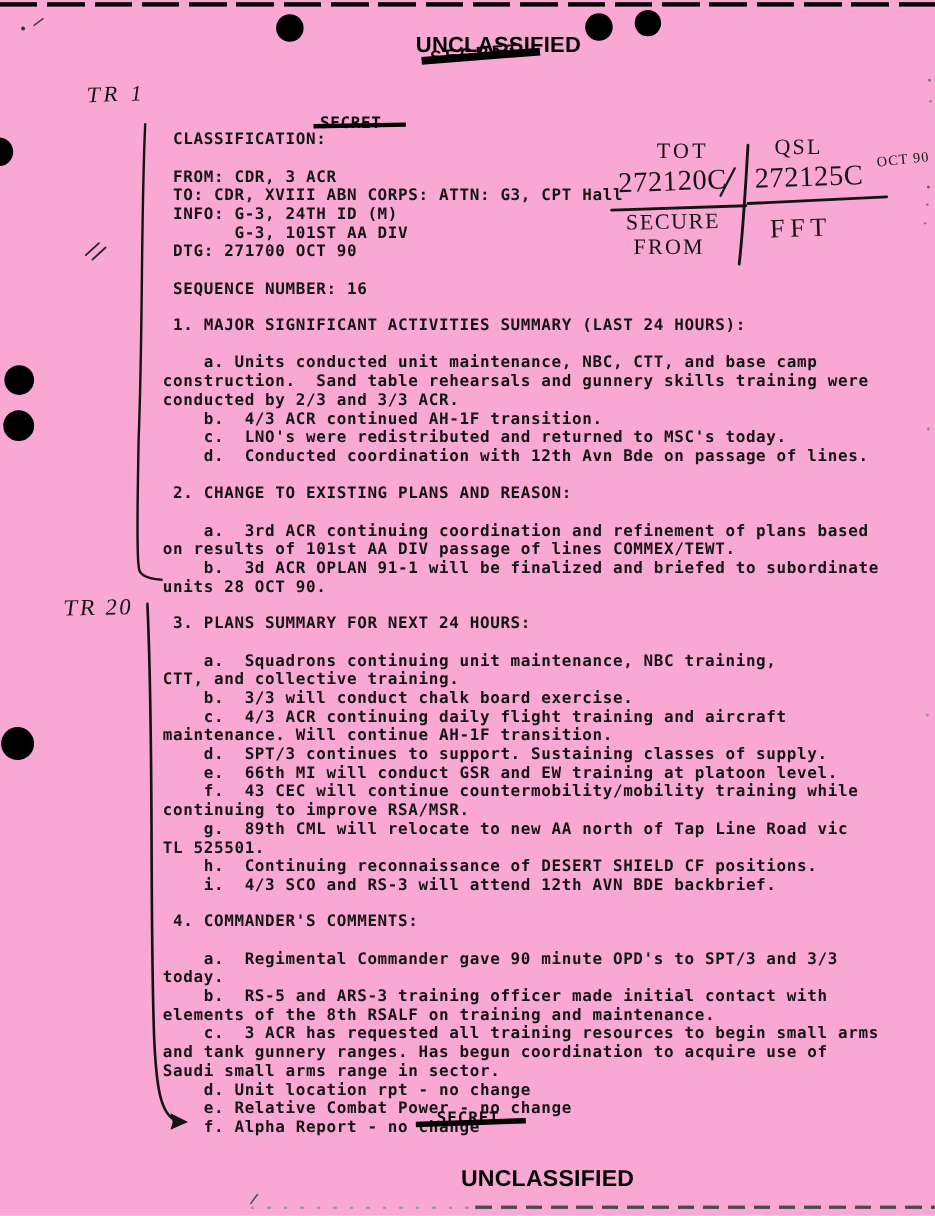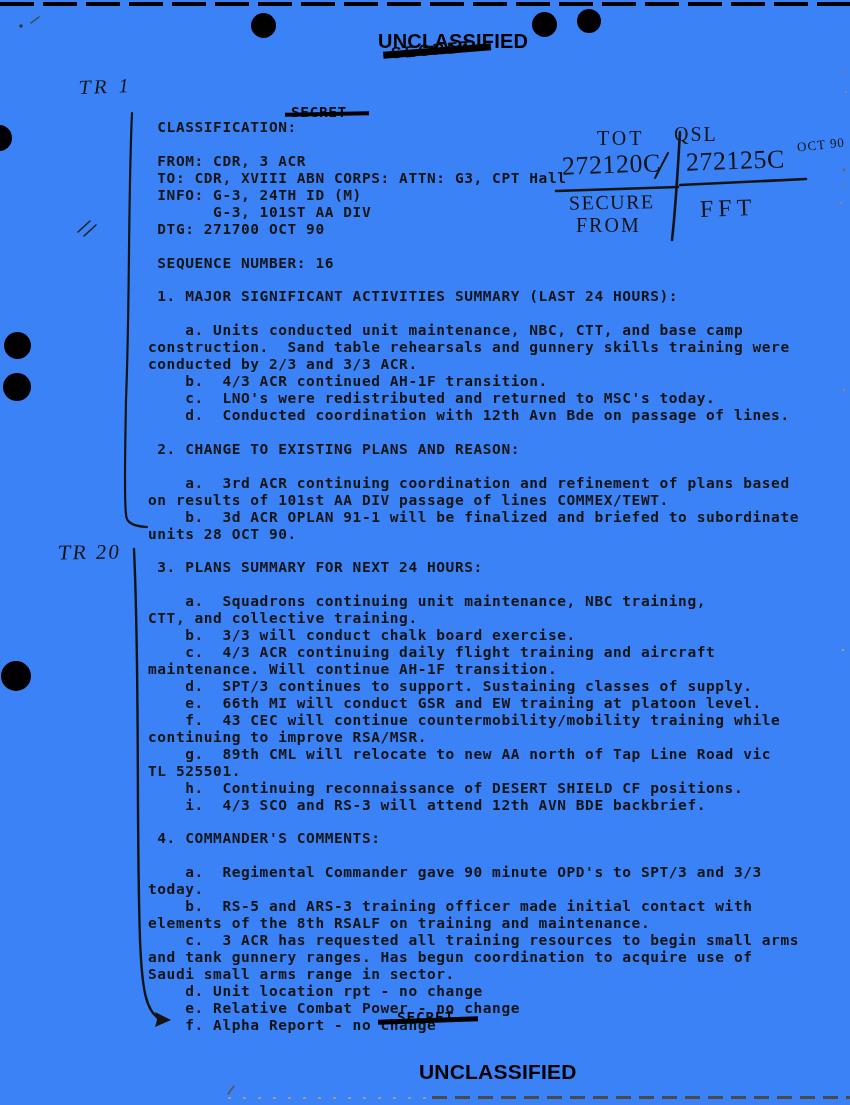--- a/index.html
+++ b/index.html
@@ -1,16 +1,16 @@
 <!DOCTYPE html>
 <html><head>
 <meta charset="utf-8">
 <style>
   html,body{margin:0;padding:0;background:#e8e8e4;}
-  #page{position:relative;width:850px;height:1105px;background:#3b82f6;overflow:hidden;
+  #page{position:relative;width:850px;height:1105px;background:#f9a8d4;overflow:hidden;
         font-family:"DejaVu Sans Mono",monospace;}
   .abs{position:absolute;}
 
   
   #top-dash{left:0;top:2px;width:850px;height:4px;
     background:repeating-linear-gradient(90deg,#000 0 34px,transparent 34px 43px);}
   #bottom-dash-right{left:432px;top:1096px;width:418px;height:2.5px;
     background:repeating-linear-gradient(90deg,#4a4a4a 0 15px,transparent 15px 23px);}
   #bottom-dash-left{left:228px;top:1097px;width:204px;height:1.5px;
     background:repeating-linear-gradient(90deg,#9a9a97 0 3px,transparent 3px 15px);}
@@ -36,21 +36,21 @@
 
   
   #message-body{left:133px;top:104px;margin:15px;font-size:14.5px;line-height:16.93px;
     letter-spacing:0.57px;font-weight:bold;color:#151515;white-space:pre;}
 
   
   .hw{font-family:cursive;color:#141414;}
   #tr1{left:79px;top:75px;font-size:20px;letter-spacing:3px;transform:skewX(-10deg) rotate(-2deg);}
   #tr20{left:58px;top:540px;font-size:21px;letter-spacing:2px;transform:skewX(-8deg) rotate(-1deg);}
   #tot-h{left:597px;top:127px;font-size:20px;letter-spacing:3px;}
-  #qsl-h{left:674px;top:123px;font-size:20px;letter-spacing:2px;}
+  #qsl-h{left:704px;top:123px;font-size:20px;letter-spacing:2px;}
   #tot-v{left:562px;top:150px;font-size:26px;letter-spacing:0.5px;transform:rotate(-2deg);}
   #qsl-v{left:686px;top:146px;font-size:26px;letter-spacing:0.5px;transform:rotate(-2deg);}
   #oct90{left:797px;top:137px;font-size:13px;letter-spacing:1px;transform:rotate(-6deg);}
   #secure{left:569px;top:191px;font-size:20px;letter-spacing:1.5px;transform:rotate(-1deg);}
   #ratt{left:576px;top:214px;font-size:20px;letter-spacing:2px;}
   #fft{left:700px;top:195px;font-size:24px;letter-spacing:5px;transform:rotate(-2deg);}
 
   svg{position:absolute;left:0;top:0;pointer-events:none;}
 </style>
 </head>

